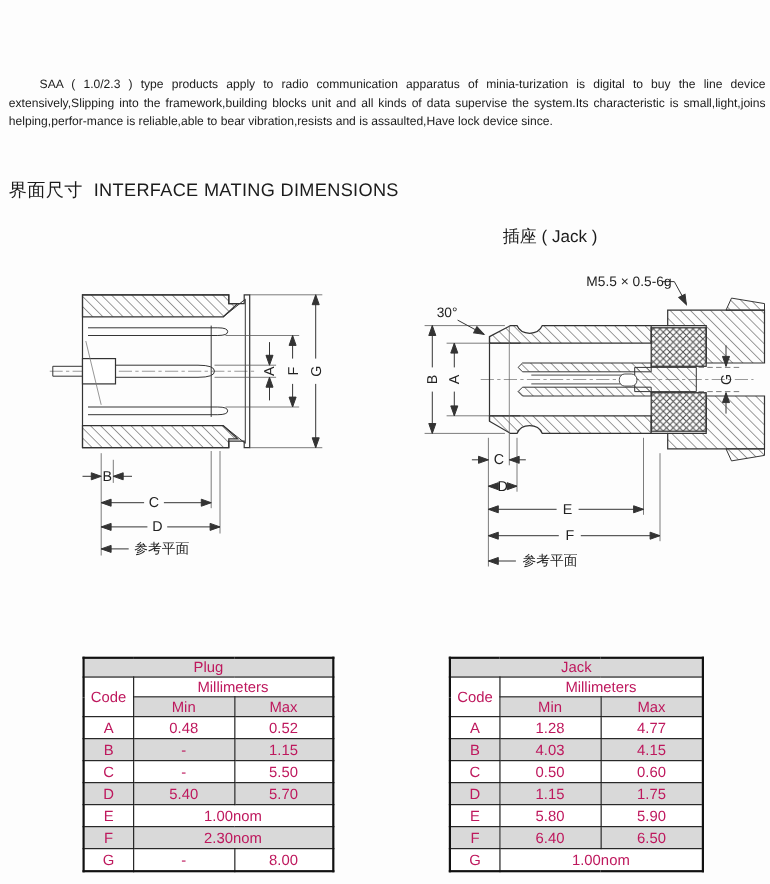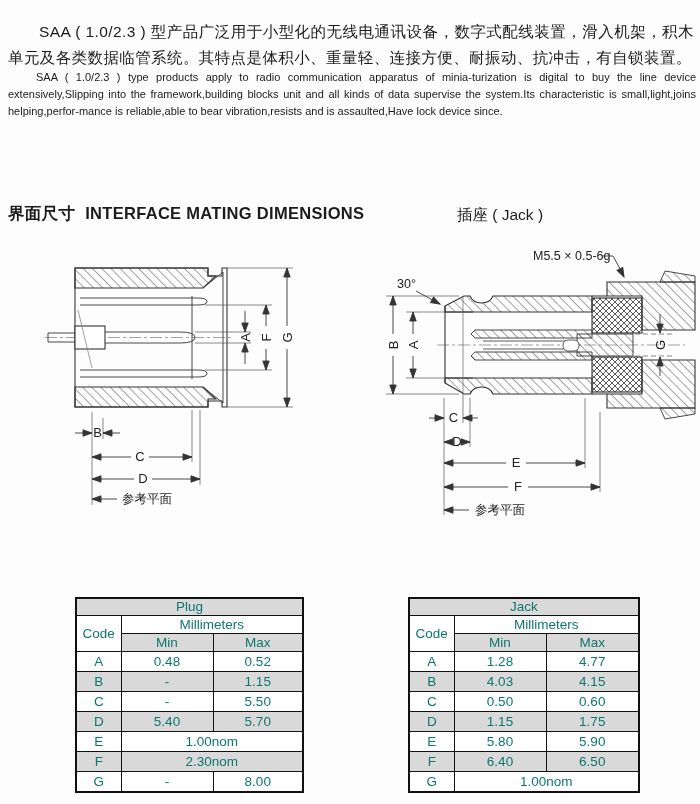--- a/index.html
+++ b/index.html
@@ -1,44 +1,43 @@
 <!DOCTYPE html>
 <html><head>
 <meta charset="utf-8">
 <style>
   html,body{margin:0;padding:0;background:#fff;}
   #page{position:relative;width:700px;height:804px;background:#fdfdfd;overflow:hidden;
         font-family:"Liberation Sans","DejaVu Sans",sans-serif;color:#1b1b1b;}
   .para{position:absolute;text-align:justify;}
   #para-cn{left:8px;top:3px;width:686px;font-size:15.5px;line-height:26px;text-indent:2em;letter-spacing:.4px;}
   #para-en{left:8px;top:58px;width:688px;font-size:11px;line-height:17px;text-indent:28px;}
-  #heading{position:absolute;left:8px;top:162px;font-size:16.5px;font-weight:bold;letter-spacing:.3px;margin-top:41px;}
+  #heading{position:absolute;left:8px;top:162px;font-size:16.5px;font-weight:normal;letter-spacing:.3px;}
   #heading .en{margin-left:10px;}
   .diagram-caption{position:absolute;top:205px;font-size:15.5px;text-align:center;}
   #plug-caption{left:45px;width:230px;}
   #jack-caption{left:390px;width:220px;}
   svg{position:absolute;}
   svg text{font-family:"Liberation Sans","DejaVu Sans",sans-serif;font-size:13px;fill:#222;}
   svg text.small{font-size:12.5px;}
   .tbl-wrap{position:absolute;top:597px;}
   #plug-table-wrap{left:75px;}
   #jack-table-wrap{left:408px;}
-  table.dim-table{border-collapse:collapse;table-layout:fixed;font-size:13.5px;color:#0f766e;border:2px solid #111;padding-left:26px;}
+  table.dim-table{border-collapse:collapse;table-layout:fixed;font-size:13.5px;color:#be185d;border:2px solid #111;padding-left:26px;}
   table.dim-table th,table.dim-table td{border:1.5px solid #111;text-align:center;font-weight:normal;
       padding:0;height:19px;line-height:19px;background:#fff;overflow:hidden;}
   table.dim-table tr.title-row th{height:16px;line-height:16px;}
   table.dim-table tr.hdr th{height:17px;line-height:17px;}
   table.dim-table .shade, table.dim-table tr.shade td{background:#d9d9d9;}
 </style>
 </head>
 <body>
 
 <div id="page">
 
-  <p id="para-cn" class="para">SAA ( 1.0/2.3 ) 型产品广泛用于小型化的无线电通讯设备，数字式配线装置，滑入机架，积木单元及各类数据临管系统。其特点是体积小、重量轻、连接方便、耐振动、抗冲击，有自锁装置。</p>
   <p id="para-en" class="para">SAA ( 1.0/2.3 ) type products apply to radio communication apparatus of minia-turization is digital to buy the line device extensively,Slipping into the framework,building blocks unit and all kinds of data supervise the system.Its characteristic is small,light,joins helping,perfor-mance is reliable,able to bear vibration,resists and is assaulted,Have lock device since.</p>
 
   <div id="heading">
     <span class="cn">界面尺寸</span><span class="en">INTERFACE MATING DIMENSIONS</span>
   </div>
 
   <div id="jack-caption" class="diagram-caption">插座 ( Jack )</div>
 
   <svg style="left:45px;top:240px" width="295" height="300" viewBox="0 0 295 300">
     <defs>

